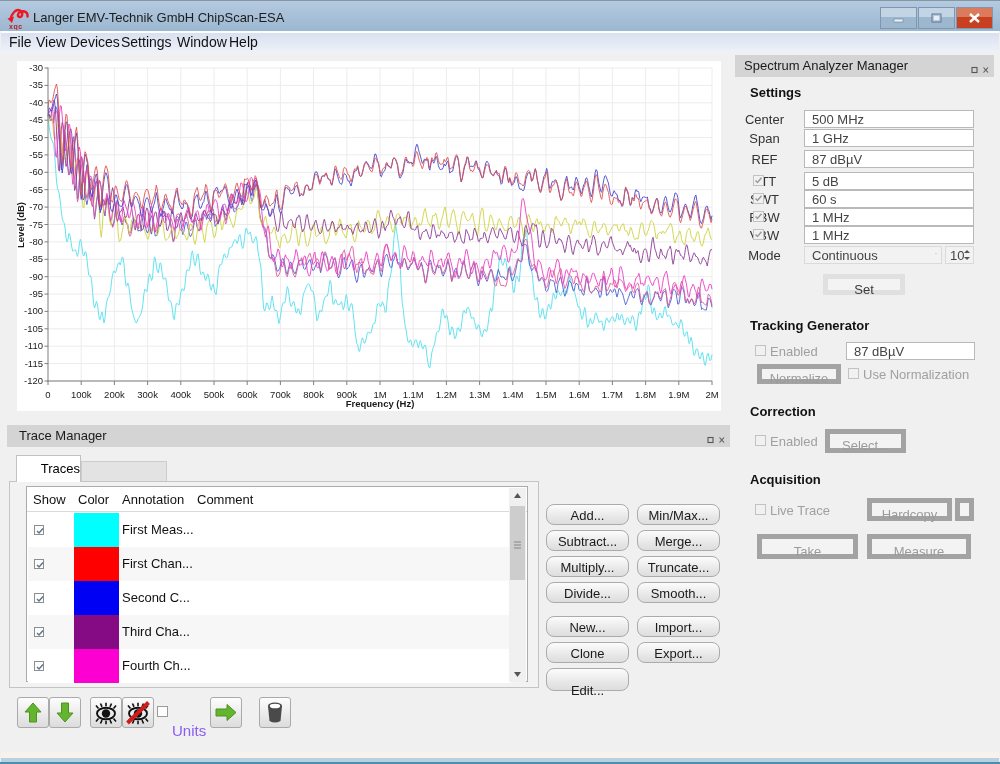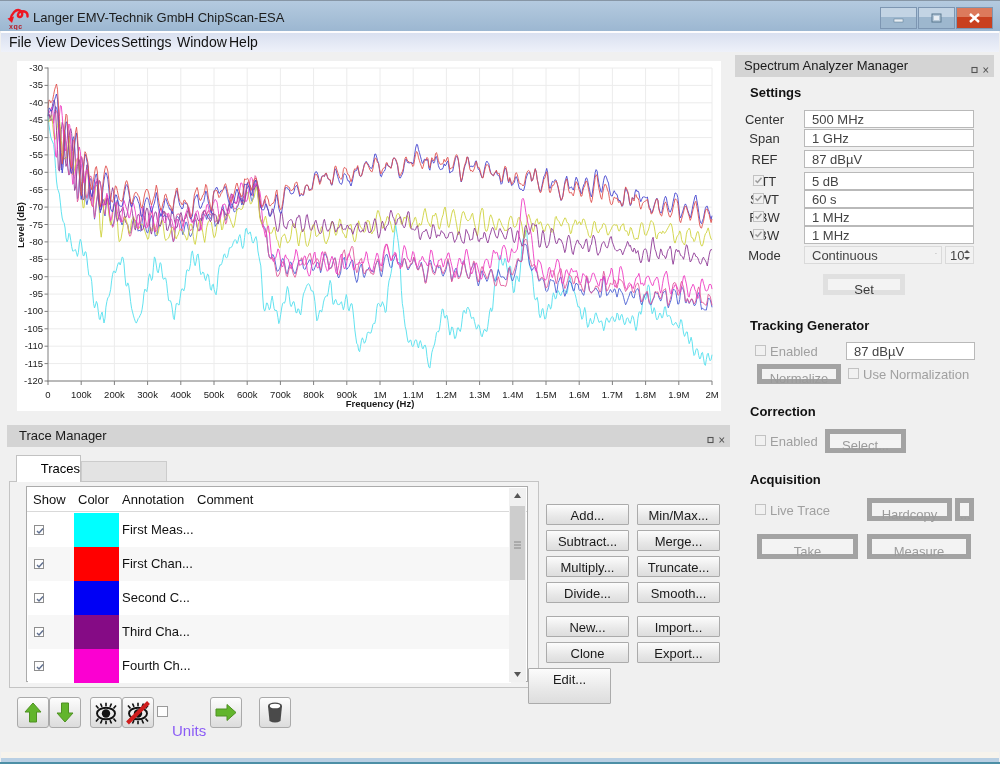--- a/index.html
+++ b/index.html
@@ -38,21 +38,21 @@
 .cb svg { position:absolute; left:0px; top:0px; }
 .fcb svg { position:absolute; left:-1px; top:-1px; }
 .trow .sw { position:absolute; left:46px; top:0; width:45px; height:34px; }
 .trow .an { position:absolute; left:94px; top:9px; font-size:13px; color:#111; }
 
 #sbar { position:absolute; right:1px; top:1px; width:17px; height:194px; background:#f0f0f0; }
 .sarrow { position:absolute; left:0; width:17px; height:17px; color:#555; }
 #sthumb { position:absolute; left:1px; top:18px; width:15px; height:74px; background:#cdcdcd; }
 
 .tbtn { position:absolute; top:697px; width:32px; height:31px; background:linear-gradient(#fdfdfd,#dcdcdc); border:1px solid #aaa; border-radius:3px; }
-.btn { position:absolute; background:linear-gradient(#fcfcfc, #e8e8e8 60%, #dddddd); border:1px solid #ababab; border-radius:1px; font-size:13px; color:#1a1a1a; text-align:center; font-family:"Liberation Sans", sans-serif; }
+.btn { position:absolute; background:linear-gradient(#fcfcfc, #e8e8e8 60%, #dddddd); border:1px solid #ababab; border-radius:8px; font-size:13px; color:#1a1a1a; text-align:center; font-family:"Liberation Sans", sans-serif; }
 .fbtn { position:absolute; background:#f3f3f3; border:5px solid #a3a3a3; font-size:13px; color:#9b9b9b; text-align:center; }
 
 .sect { position:absolute; left:750px; font-size:13px; font-weight:bold; color:#111; }
 .flabel { position:absolute; font-size:13px; color:#333; text-align:center; }
 .finput { position:absolute; left:804px; width:170px; height:18px; background:#fff; border:1px solid #b9b9b9; font-size:13px; color:#444; padding:1px 0 0 7px; }
 .fcb { position:absolute; width:11px; height:11px; background:#f1f1f1; border:1px solid #c2c2c2; }
 .glabel { position:absolute; font-size:13px; color:#a0a0a0; }
 </style>
 </head>
 <body>
@@ -322,21 +322,21 @@
 <div class="btn" style="left:546px;top:504px;width:83px;height:21px;padding-top:3px">Add...</div>
 <div class="btn" style="left:546px;top:530px;width:83px;height:21px;padding-top:3px">Subtract...</div>
 <div class="btn" style="left:546px;top:556px;width:83px;height:21px;padding-top:3px">Multiply...</div>
 <div class="btn" style="left:546px;top:582px;width:83px;height:21px;padding-top:3px">Divide...</div>
 <div class="btn" style="left:637px;top:504px;width:83px;height:21px;padding-top:3px">Min/Max...</div>
 <div class="btn" style="left:637px;top:530px;width:83px;height:21px;padding-top:3px">Merge...</div>
 <div class="btn" style="left:637px;top:556px;width:83px;height:21px;padding-top:3px">Truncate...</div>
 <div class="btn" style="left:637px;top:582px;width:83px;height:21px;padding-top:3px">Smooth...</div>
 <div class="btn" style="left:546px;top:616px;width:83px;height:21px;padding-top:3px">New...</div>
 <div class="btn" style="left:546px;top:642px;width:83px;height:21px;padding-top:3px">Clone</div>
-<div class="btn" style="left:528px;top:668px;width:83px;height:36px;padding-top:3px">Edit...</div>
+<div class="btn" style="left:546px;top:668px;width:83px;height:23px;padding-top:14px">Edit...</div>
 <div class="btn" style="left:637px;top:616px;width:83px;height:21px;padding-top:3px">Import...</div>
 <div class="btn" style="left:637px;top:642px;width:83px;height:21px;padding-top:3px">Export...</div>
 <div class="abs panelhdr" id="sam-hdr">
     <span>Spectrum Analyzer Manager</span>
     <div class="hdricons"><svg width="18" height="8" viewBox="0 0 18 8">
         <rect x="1" y="1.5" width="5" height="5" fill="none" stroke="#555" stroke-width="1.1"></rect>
         <path d="M12.5 1.5 L17 6.5 M17 1.5 L12.5 6.5" stroke="#555" stroke-width="1.1"></path>
       </svg></div>
   </div>
 <div class="sect" style="top:85px">Settings</div>

